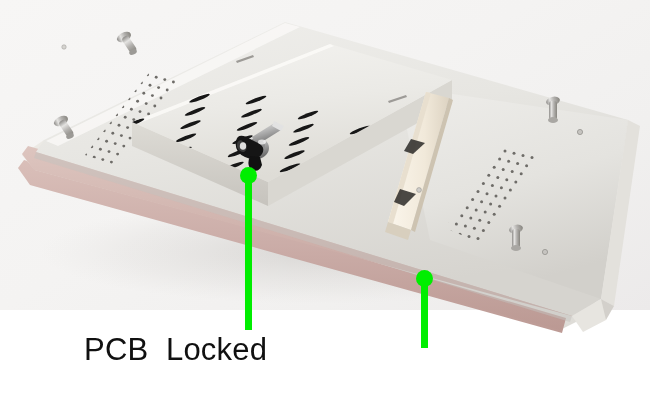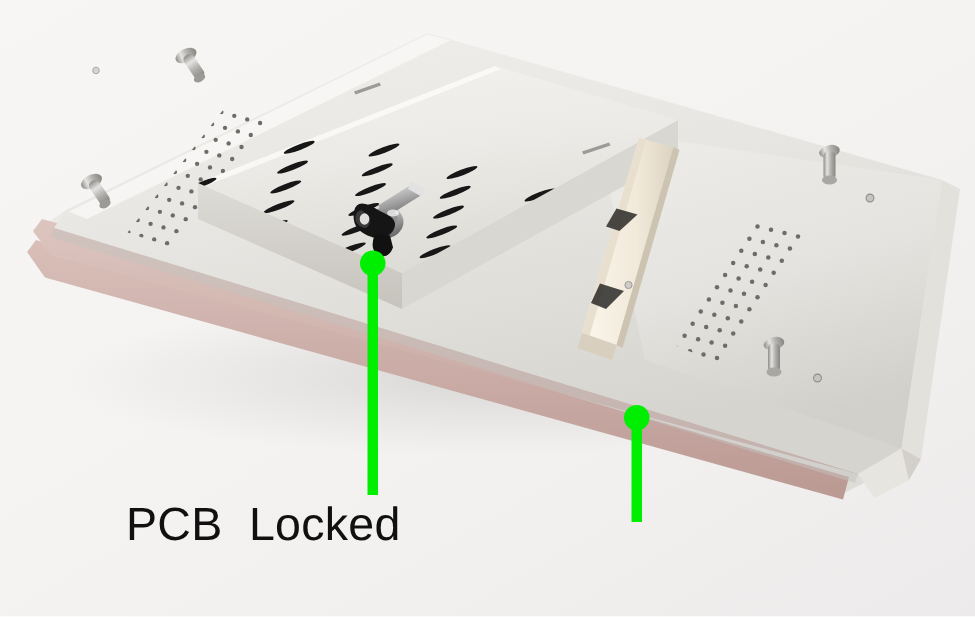--- a/index.html
+++ b/index.html
@@ -9,21 +9,21 @@
   body {
     width: 650px;
     height: 411px;
     overflow: hidden;
     font-family: "Liberation Sans", sans-serif;
   }
 
   #stage {
     position: relative;
     width: 650px;
-    height: 411px;
+    height: 310px;
     background: linear-gradient(150deg, #f7f6f5 0%, #f4f3f2 45%, #f1f0ef 72%, #eceaea 100%);
   }
 
   
   #photo {
     position: absolute;
     inset: 0;
   }
 
   .svgfill { position: absolute; inset: 0; }

